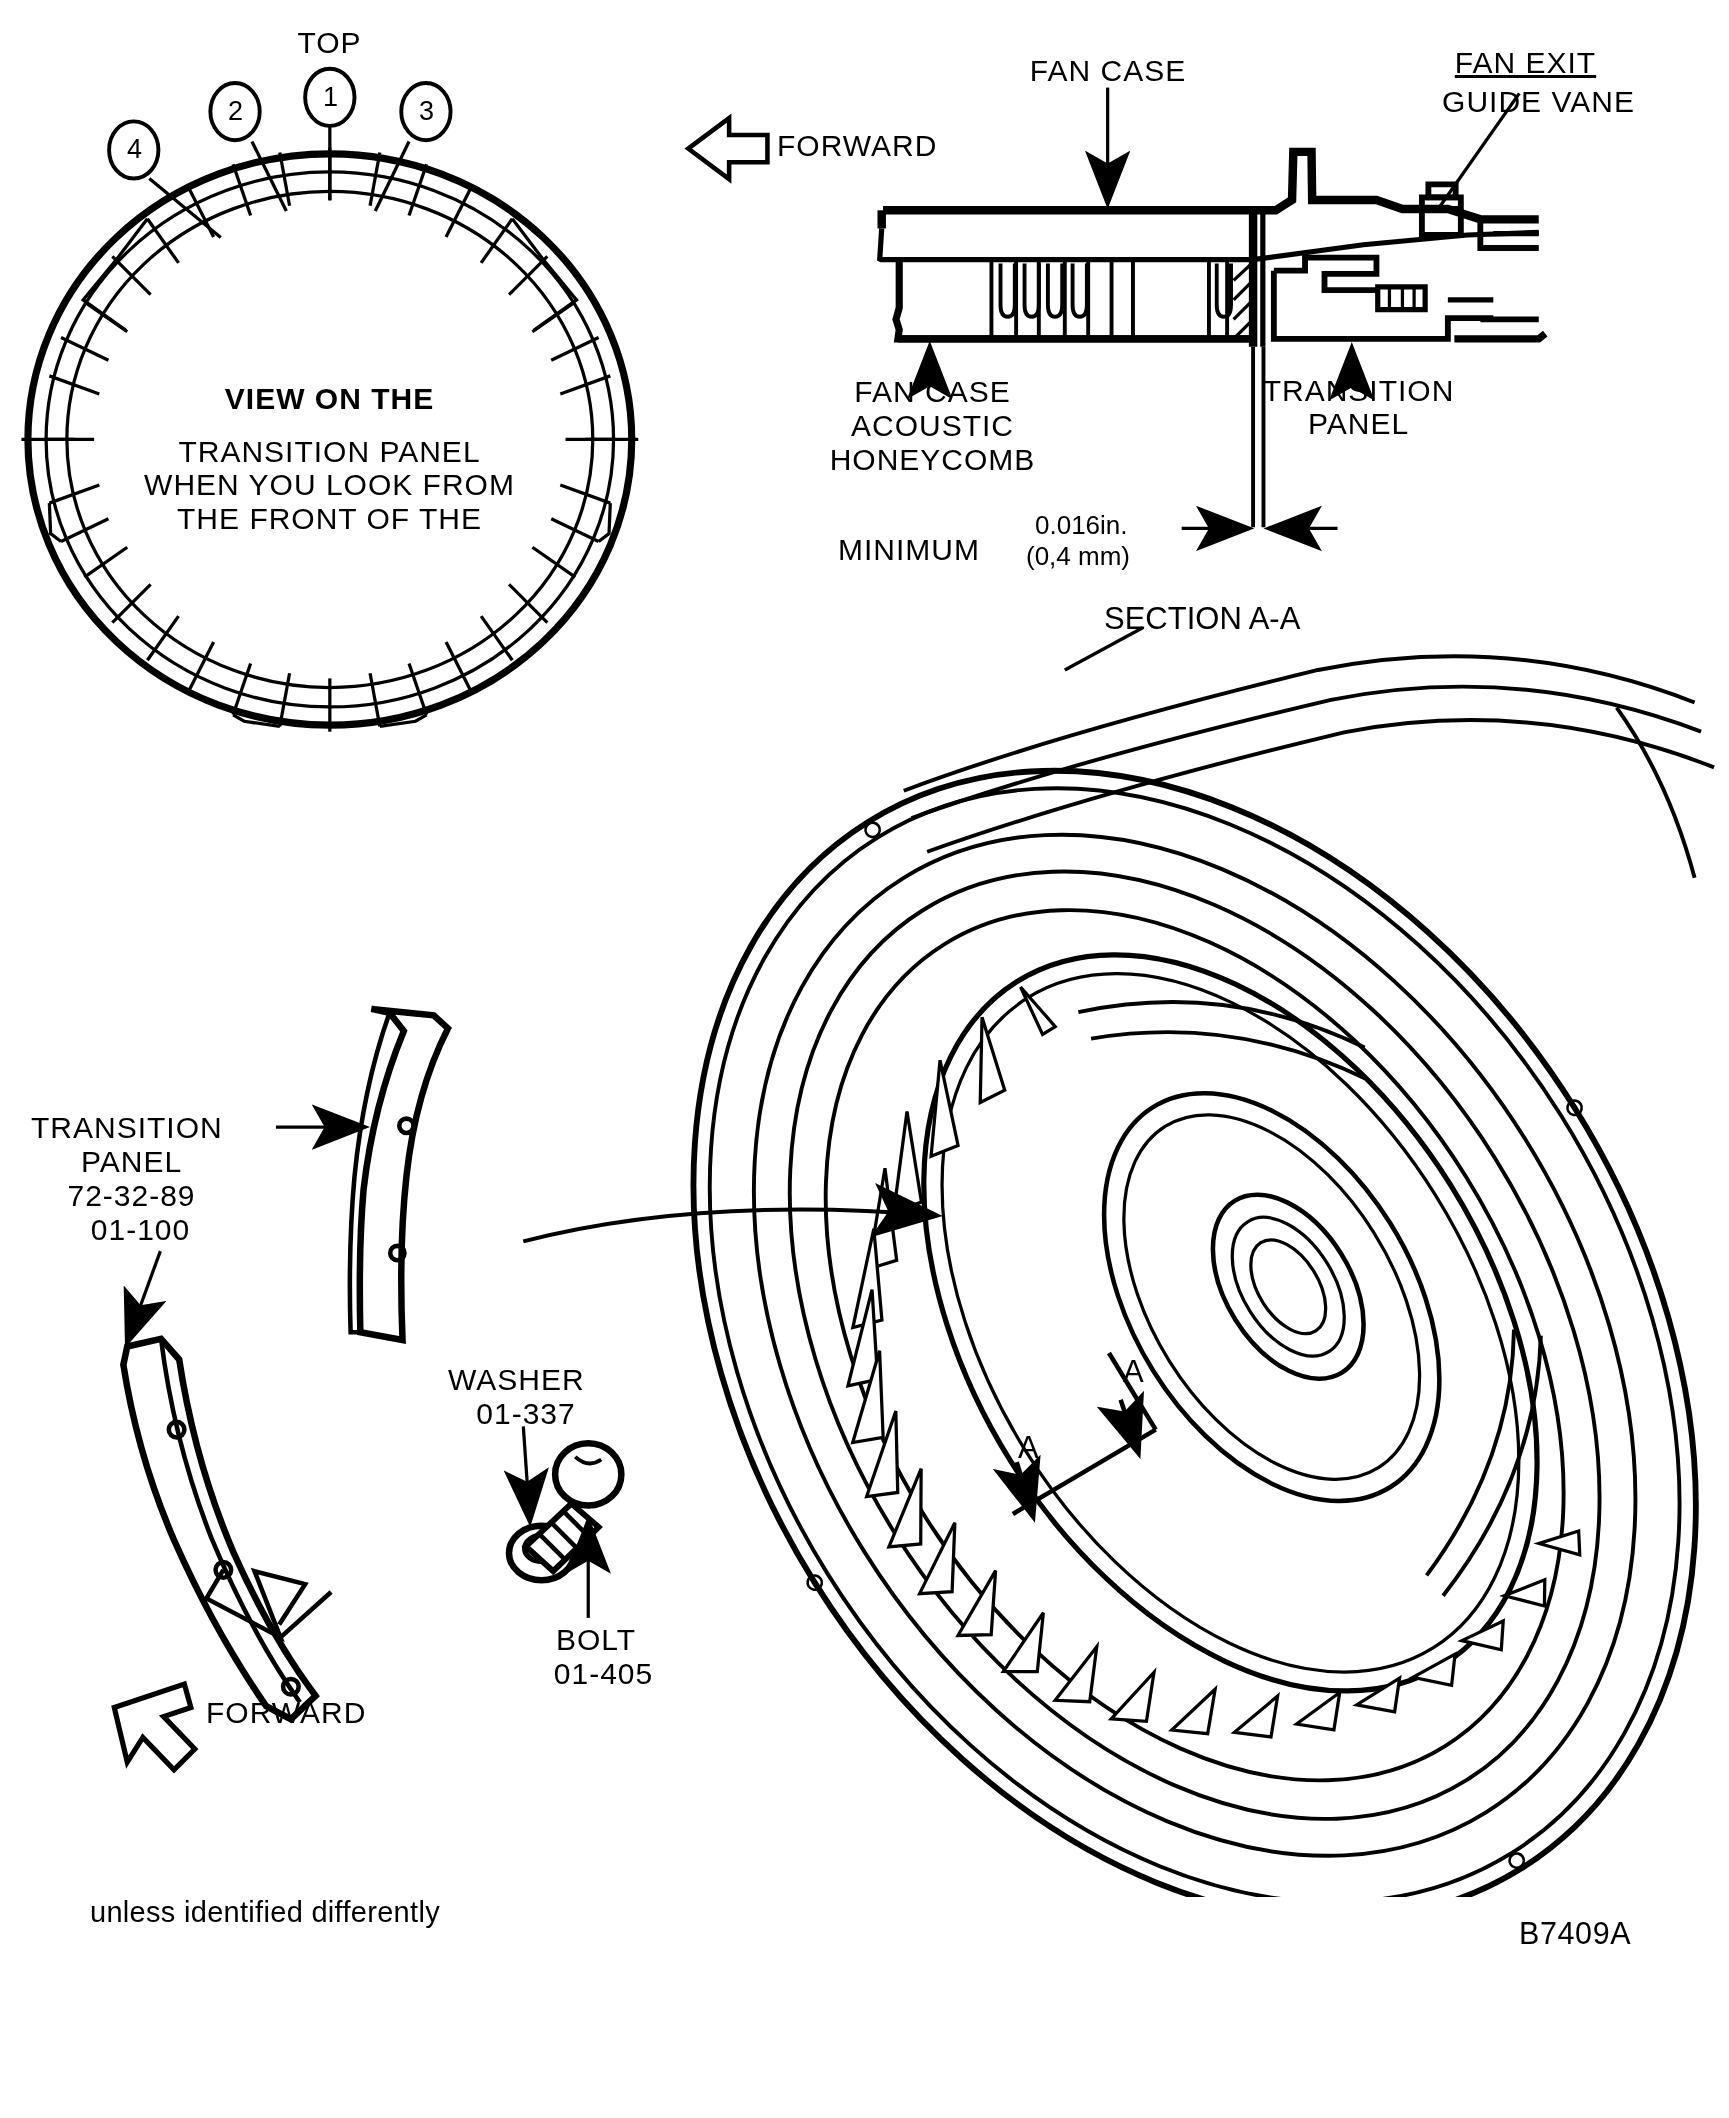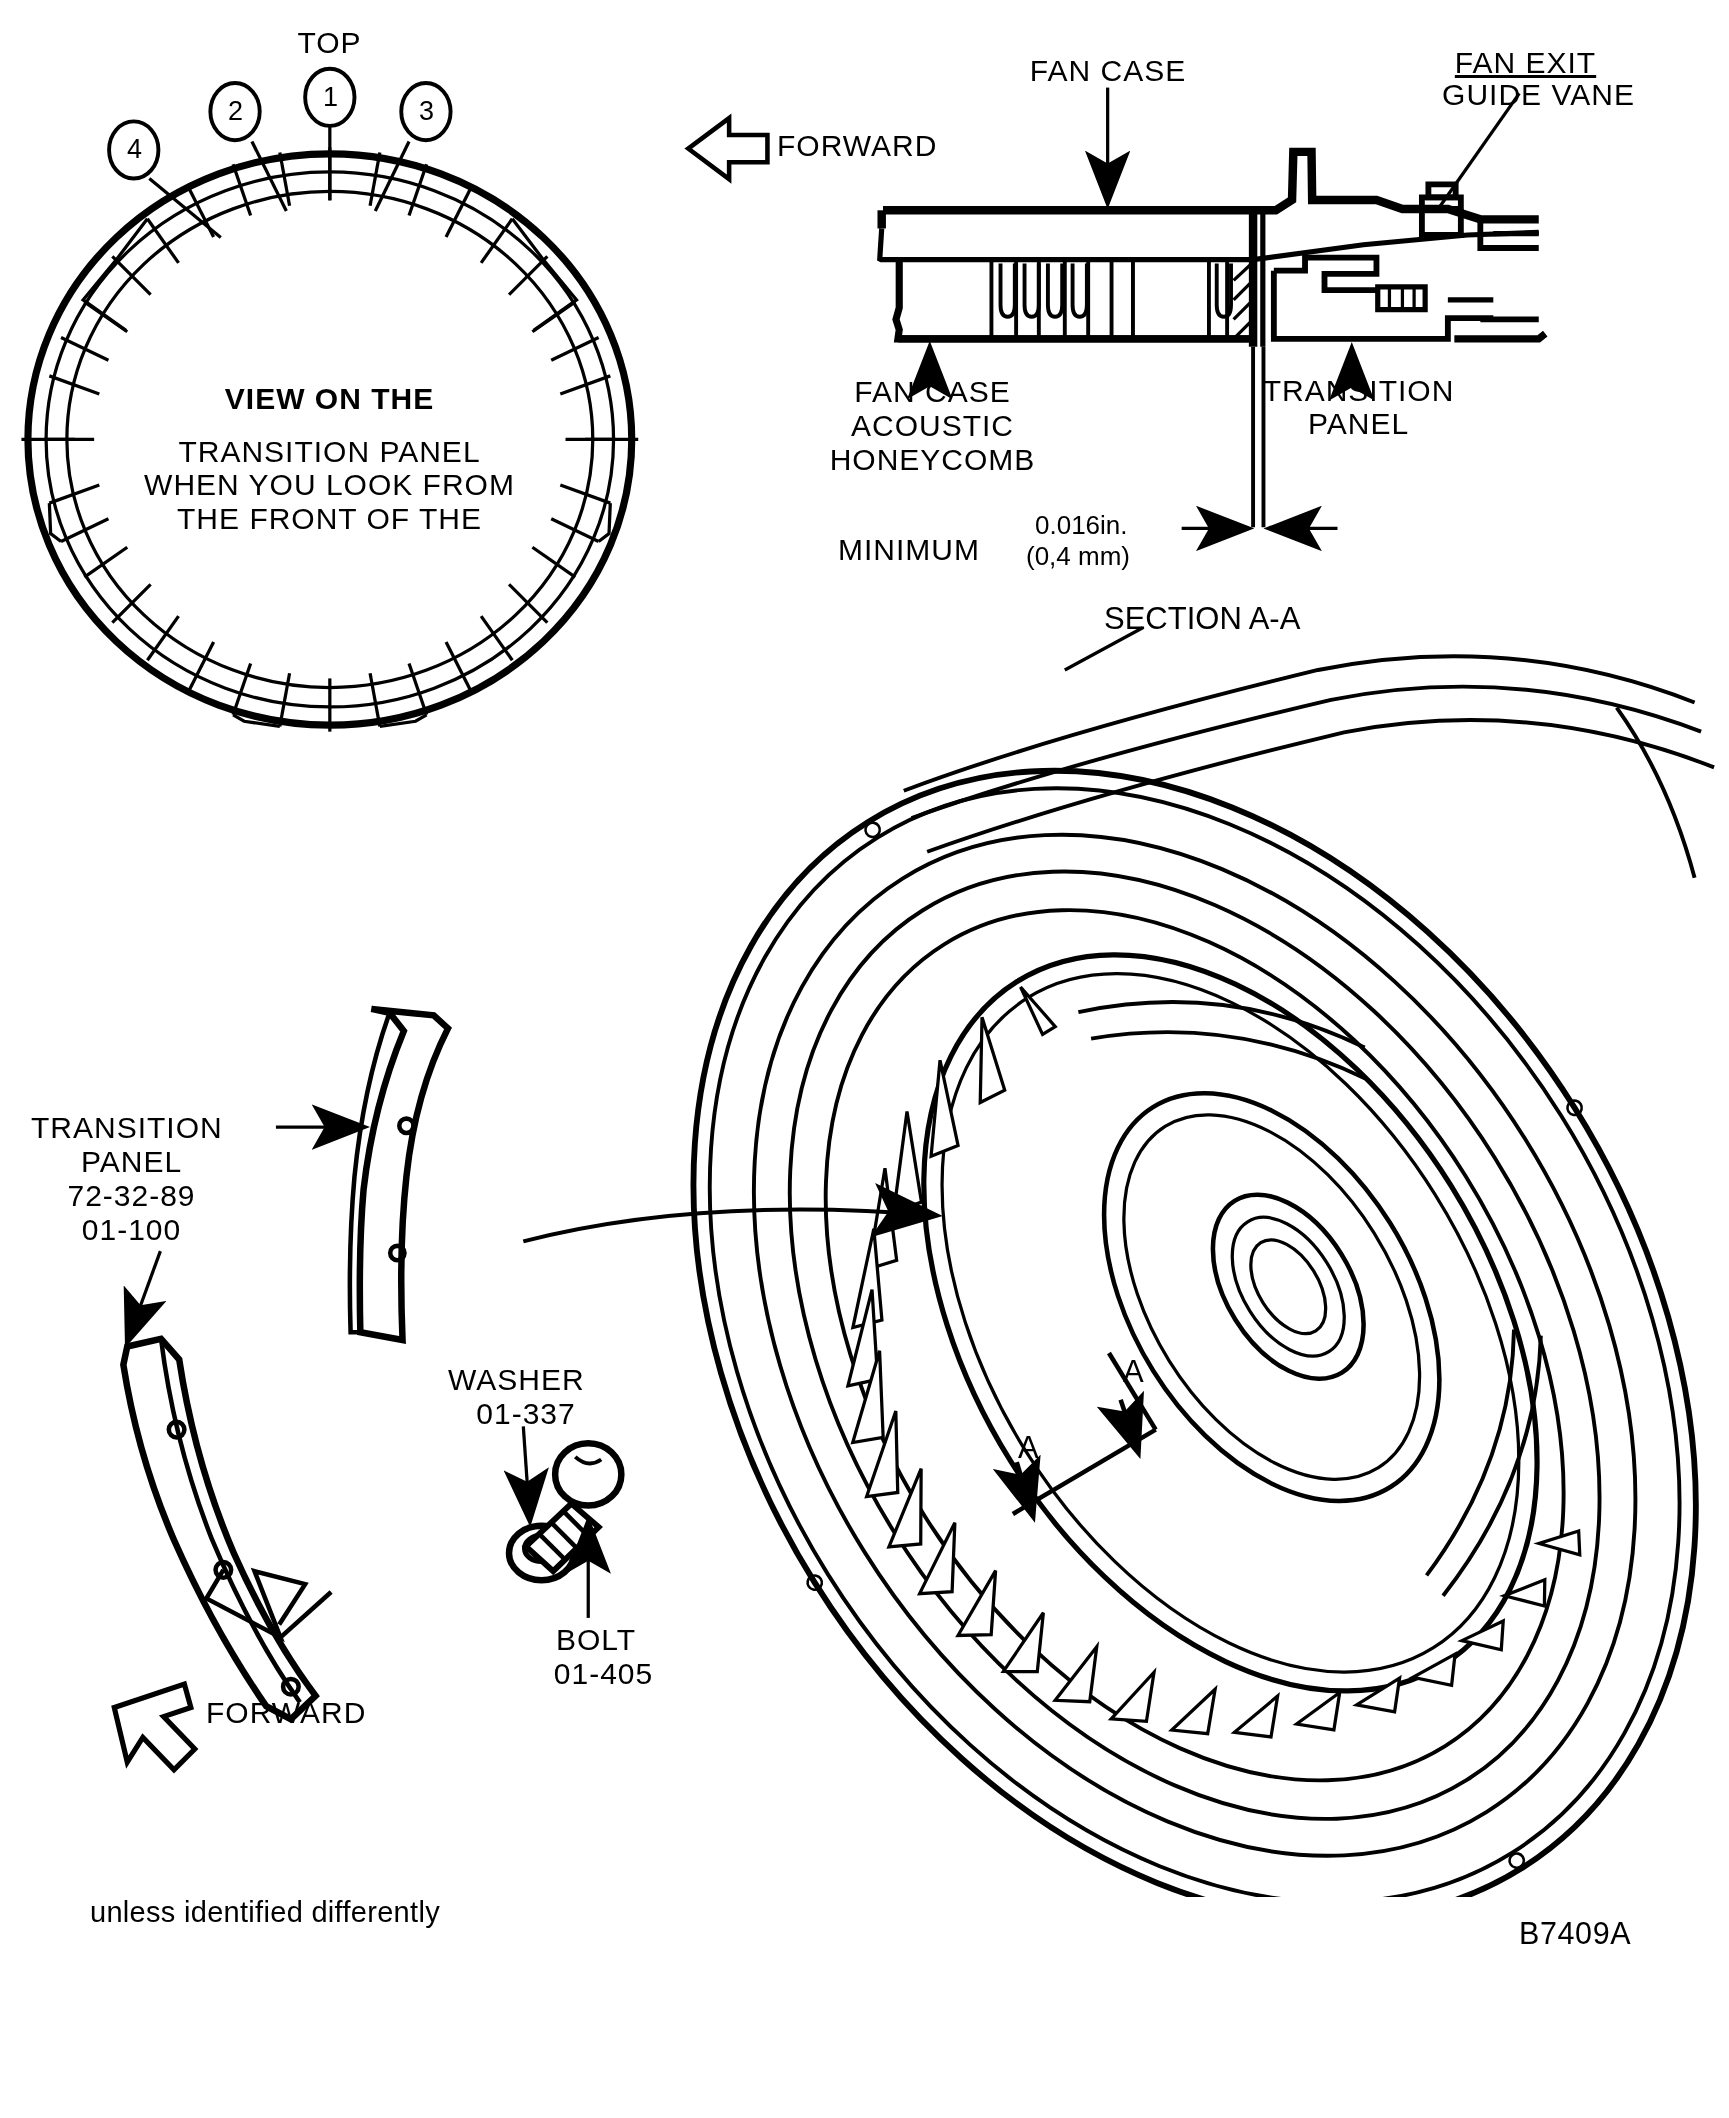--- a/index.html
+++ b/index.html
@@ -327,42 +327,42 @@
 <div class="txt cnum" style="left:124px;top:120px;width:21px;text-align:center;">4</div>
 
 <div class="txt cap cap-c" style="left:83px;top:368px;width:493px;font-weight:bold;">VIEW ON THE</div>
 <div class="txt cap cap-c" style="left:83px;top:421px;width:493px;">TRANSITION PANEL</div>
 <div class="txt cap cap-c" style="left:83px;top:454px;width:493px;">WHEN YOU LOOK FROM</div>
 <div class="txt cap cap-c" style="left:83px;top:488px;width:493px;">THE FRONT OF THE</div>
 
 <div class="txt cap" style="left:777px;top:115px;">FORWARD</div>
 <div class="txt cap cap-c" style="left:978px;top:40px;width:260px;">FAN CASE</div>
 <div class="txt cap cap-c" style="left:1376px;top:32px;width:299px;text-decoration:underline;">FAN EXIT</div>
-<div class="txt cap cap-c" style="left:1389px;top:64px;width:299px;">GUIDE VANE</div>
+<div class="txt cap cap-c" style="left:1389px;top:71px;width:299px;">GUIDE VANE</div>
 
 <div class="txt cap cap-c" style="left:796px;top:361px;width:273px;">FAN CASE</div>
 <div class="txt cap cap-c" style="left:796px;top:395px;width:273px;">ACOUSTIC</div>
 <div class="txt cap cap-c" style="left:796px;top:429px;width:273px;">HONEYCOMB</div>
 
 <div class="txt cap cap-c" style="left:1222px;top:360px;width:273px;">TRANSITION</div>
 <div class="txt cap cap-c" style="left:1222px;top:393px;width:273px;">PANEL</div>
 
 <div class="txt cap" style="left:838px;top:519px;">MINIMUM</div>
 <div class="txt unit" style="left:1035px;top:497px;">0.016in.</div>
 <div class="txt unit" style="left:1026px;top:528px;">(0,4 mm)</div>
 
 <div class="txt sect-a" style="left:1104px;top:588px;">SECTION A-A</div>
 
 <div class="txt sect-a" style="left:1018px;top:1417px;">A</div>
 <div class="txt sect-a" style="left:1123px;top:1341px;">A</div>
 
 <div class="txt cap" style="left:31px;top:1097px;">TRANSITION</div>
 <div class="txt cap cap-c" style="left:31px;top:1131px;width:201px;">PANEL</div>
 <div class="txt cap cap-c" style="left:31px;top:1165px;width:201px;">72-32-89</div>
-<div class="txt cap cap-c" style="left:31px;top:1199px;width:201px;">01-100</div>
+<div class="txt cap cap-c" style="left:40px;top:1199px;width:201px;">01-100</div>
 
 <div class="txt cap" style="left:448px;top:1349px;">WASHER</div>
 <div class="txt cap cap-c" style="left:448px;top:1383px;width:156px;">01-337</div>
 
 <div class="txt cap" style="left:556px;top:1609px;">BOLT</div>
 <div class="txt cap cap-c" style="left:532px;top:1643px;width:143px;">01-405</div>
 
 <div class="txt cap" style="left:206px;top:1682px;">FORWARD</div>
 
 <div class="txt note" style="left:90px;top:1882px;">unless identified differently</div>

